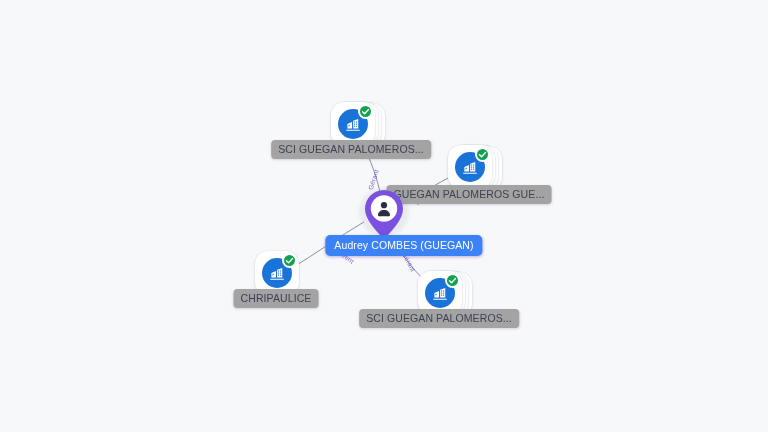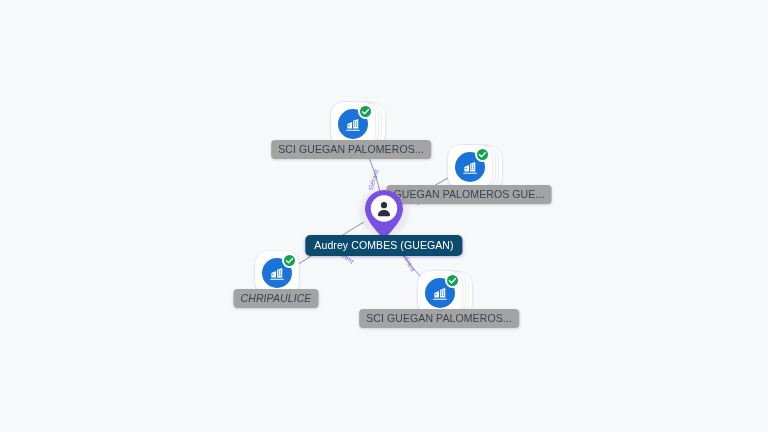--- a/index.html
+++ b/index.html
@@ -113,27 +113,28 @@
     font-size: 10.5px;
     letter-spacing: 0.1px;
     color: #3b4252;
     background: #a3a3a3;
     border-radius: 4px;
     padding: 3px 7px 4px 7px;
     box-shadow: 0 1px 2.5px rgba(40,50,80,0.18);
     transform: translateX(-50%);
   }
   .label.primary {
-    background: #0c4a6e;
+    background: #3b82f6;
     color: #ffffff;
     font-size: 10.5px;
     padding: 4px 9px 5px 9px;
     border-radius: 5px;
     box-shadow: 0 1px 3px rgba(70,40,140,0.35);
     z-index: 6;
+    margin-left: 20px;
   }
 
   
   .edge-label {
     position: absolute;
     font-size: 6.5px;
     color: #7b5fd6;
     letter-spacing: 0.2px;
     white-space: nowrap;
     transform-origin: 0 50%;
@@ -270,21 +271,21 @@
           <path d="M5.9 13.6l1.6-0.9v1.8l-1.6 0.9z" fill="#1a73d9"></path>
         </svg>
       </div>
       <div class="verified-badge">
         <svg width="9" height="9" viewBox="0 0 24 24" fill="none" stroke="#ffffff" stroke-width="3.6" stroke-linecap="round" stroke-linejoin="round">
           <path d="M4 12.5 L9.5 18 L20 6.5"></path>
         </svg>
       </div>
     </div>
   </div>
-  <div class="label" style="left:276px; top:289px;font-style:italic;">CHRIPAULICE</div>
+  <div class="label" style="left:276px; top:289px;">CHRIPAULICE</div>
 
   <div class="node" style="left:384px; top:212px;">
     <div class="person-halo"></div>
     <div class="person-pin">
       <svg width="44" height="52" viewBox="0 0 44 52">
         <path d="M22 2 C11.5 2 3 10.5 3 21 C3 31 13 41.5 20.1 49.3 C21.1 50.4 22.9 50.4 23.9 49.3 C31 41.5 41 31 41 21 C41 10.5 32.5 2 22 2 Z" fill="#7b4fe0"></path>
         <circle cx="22" cy="20.5" r="13.2" fill="#ffffff"></circle>
         <g fill="#2b2d42" transform="translate(13.5,12) scale(0.72)">
           <circle cx="11.8" cy="7.2" r="4.3"></circle>
           <path d="M3.4 21.2c0-4.6 3.8-7.4 8.4-7.4s8.4 2.8 8.4 7.4c0 0.7-0.6 1.2-1.3 1.2H4.7c-0.7 0-1.3-0.5-1.3-1.2z"></path>

